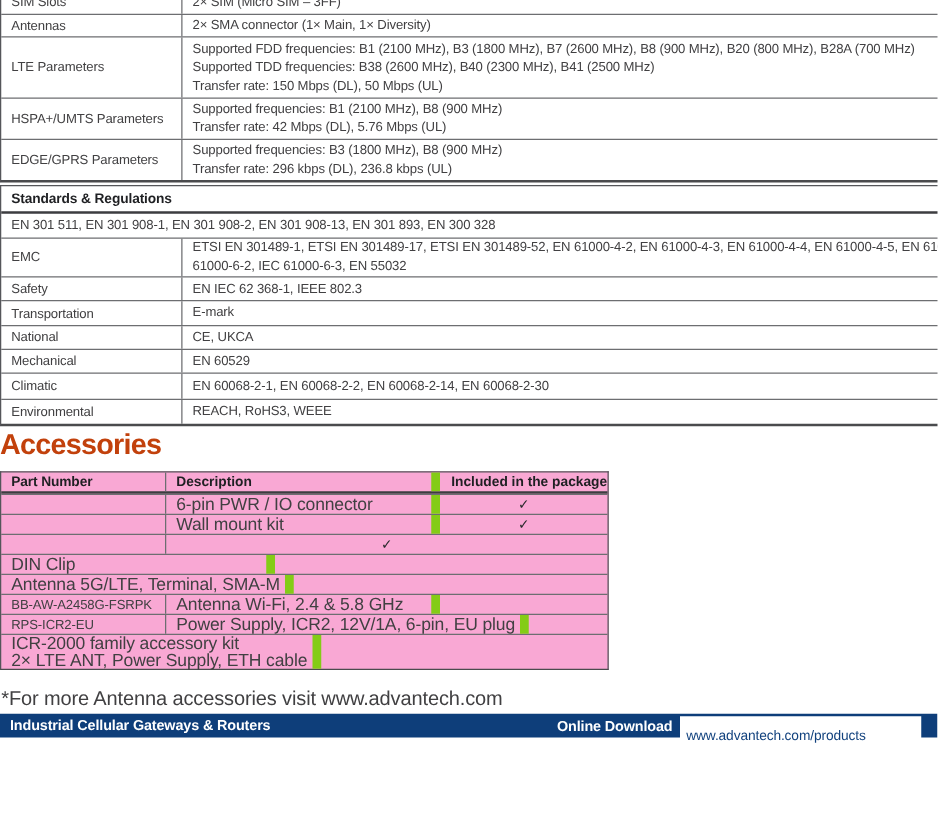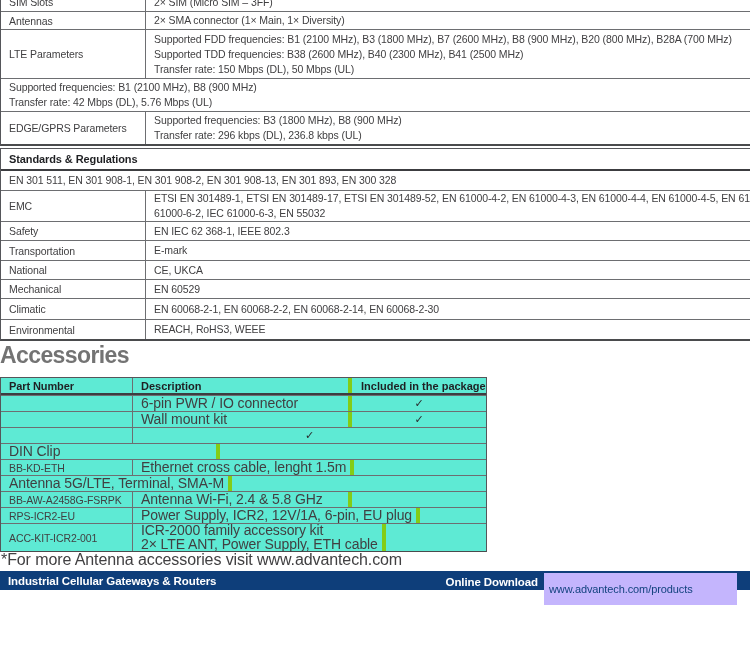--- a/index.html
+++ b/index.html
@@ -37,35 +37,35 @@
   .thead-row {
     display:flex; align-items:center;
     height:20px; padding-left:8px;
     border-bottom:2px solid #3c3d40;
     font-size:11px; font-weight:bold; color:#1f2023; letter-spacing:-0.1px;
   }
 
   
   .acc-heading {
     position:absolute; left:0; top:342px;
-    font-size:23px; font-weight:bold; color:#737373;
+    font-size:23px; font-weight:bold; color:#c2410c;
     letter-spacing:-0.6px;
   }
   .acc-tbl {
     position:absolute; left:0; top:377px; width:487px;
     border:1px solid #55565a; border-bottom:1px solid #4a4b4d;
-    box-sizing:border-box; background:#5eead4;
+    box-sizing:border-box; background:#f9a8d4;
   }
   .acc-row { display:flex; border-top:1px solid #6d6e71; box-sizing:border-box; min-height:16px; }
   .acc-row:first-child { border-top:none; }
   .acc-head { border-bottom:2px solid #3c3d40; min-height:17px; }
   .acc-c1 { flex:0 0 132px; border-right:1px solid #6d6e71; padding:0 4px 0 8px;
             display:flex; align-items:center; box-sizing:border-box;
             font-size:10.5px; letter-spacing:-0.1px; }
-  .acc-c2 { flex:0 0 219px; border-right:4px solid #84cc16; padding:0 4px 0 8px;
+  .acc-c2 { flex:0 0 219px; border-right:7px solid #84cc16; padding:0 4px 0 8px;
             display:flex; flex-direction:column; justify-content:center; box-sizing:border-box; }
   .acc-c3 { flex:1 1 auto; display:flex; align-items:center; justify-content:center;
             box-sizing:border-box; font-size:11px; color:#2a2a2c; }
   .acc-head .acc-c1, .acc-head .acc-c2 { font-weight:bold; color:#1f2023; font-size:11px; }
   .acc-head .acc-c3 { font-weight:bold; color:#1f2023; font-size:11px; justify-content:flex-start; padding-left:9px;text-align:center; }
   .acc-line { font-size:14px; letter-spacing:-0.1px; line-height:13.5px; white-space:nowrap; }
 
   .footnote {
     position:absolute; left:1px; top:551px;
     font-size:16px; letter-spacing:-0.1px; color:#414042;
@@ -81,21 +81,21 @@
     display:flex; align-items:center;
     color:#ffffff; font-weight:bold; font-size:11.5px; letter-spacing:-0.1px;
   }
   .footer-dl-label {
     position:absolute; right:212px; top:1px; height:19px;
     display:flex; align-items:center;
     color:#ffffff; font-weight:bold; font-size:11.5px; letter-spacing:-0.1px;
   }
   .footer-url-box {
     position:absolute; right:13px; top:2px; width:193px; height:32px;
-    background:#c4b5fd; box-sizing:border-box;
+    background:#ffffff; box-sizing:border-box;
     display:flex; align-items:center; padding-left:5px;
     font-size:11px; color:#12427e; letter-spacing:-0.1px;
     cursor:pointer;
   }
 </style>
 </head>
 <body>
 
 <div class="page">
 
@@ -114,20 +114,21 @@
     </div>
     <div class="trow" style="height:49px;">
       <div class="tlabel">LTE Parameters</div>
       <div class="tvalue">
         <div class="tline">Supported FDD frequencies: B1 (2100 MHz), B3 (1800 MHz), B7 (2600 MHz), B8 (900 MHz), B20 (800 MHz), B28A (700 MHz)</div>
         <div class="tline">Supported TDD frequencies: B38 (2600 MHz), B40 (2300 MHz), B41 (2500 MHz)</div>
         <div class="tline">Transfer rate: 150 Mbps (DL), 50 Mbps (UL)</div>
       </div>
     </div>
     <div class="trow" style="height:33px;">
+      <div class="tlabel">HSPA+/UMTS Parameters</div>
       <div class="tvalue">
         <div class="tline">Supported frequencies: B1 (2100 MHz), B8 (900 MHz)</div>
         <div class="tline">Transfer rate: 42 Mbps (DL), 5.76 Mbps (UL)</div>
       </div>
     </div>
     <div class="trow" style="height:33px;">
       <div class="tlabel">EDGE/GPRS Parameters</div>
       <div class="tvalue">
         <div class="tline">Supported frequencies: B3 (1800 MHz), B8 (900 MHz)</div>
         <div class="tline">Transfer rate: 296 kbps (DL), 236.8 kbps (UL)</div>
@@ -214,48 +215,40 @@
       <div class="acc-c1"></div>
       <div class="acc-c3">✓</div>
     </div>
     <div class="acc-row">
       <div class="acc-c2">
           <div class="acc-line">DIN Clip</div>
         </div>
       <div class="acc-c3"></div>
     </div>
     <div class="acc-row">
-      <div class="acc-c1">BB-KD-ETH</div>
-      <div class="acc-c2">
-          <div class="acc-line">Ethernet cross cable, lenght 1.5m</div>
-        </div>
-      <div class="acc-c3"></div>
-    </div>
-    <div class="acc-row">
       <div class="acc-c2">
           <div class="acc-line">Antenna 5G/LTE, Terminal, SMA-M</div>
         </div>
       <div class="acc-c3"></div>
     </div>
     <div class="acc-row">
       <div class="acc-c1">BB-AW-A2458G-FSRPK</div>
       <div class="acc-c2">
           <div class="acc-line">Antenna Wi-Fi, 2.4 &amp; 5.8 GHz</div>
         </div>
       <div class="acc-c3"></div>
     </div>
     <div class="acc-row">
       <div class="acc-c1">RPS-ICR2-EU</div>
       <div class="acc-c2">
           <div class="acc-line">Power Supply, ICR2, 12V/1A, 6-pin, EU plug</div>
         </div>
       <div class="acc-c3"></div>
     </div>
     <div class="acc-row" style="min-height:28px;">
-      <div class="acc-c1">ACC-KIT-ICR2-001</div>
       <div class="acc-c2">
         <div class="acc-line">ICR-2000 family accessory kit</div>
         <div class="acc-line">2× LTE ANT, Power Supply, ETH cable</div>
       </div>
       <div class="acc-c3"></div>
     </div>
   </div>
 
   <div class="footnote">*For more Antenna accessories visit www.advantech.com</div>
 

